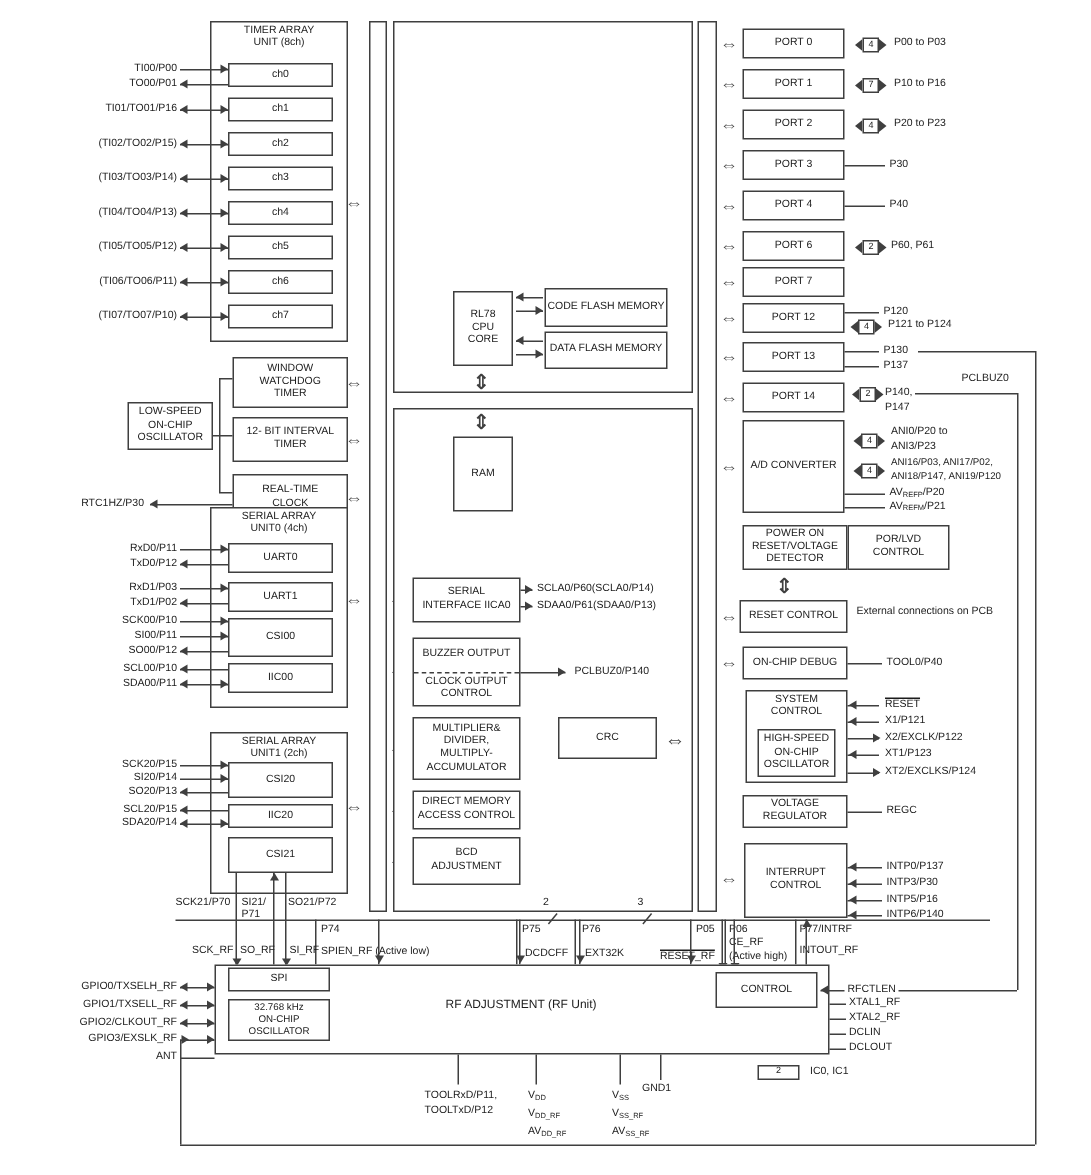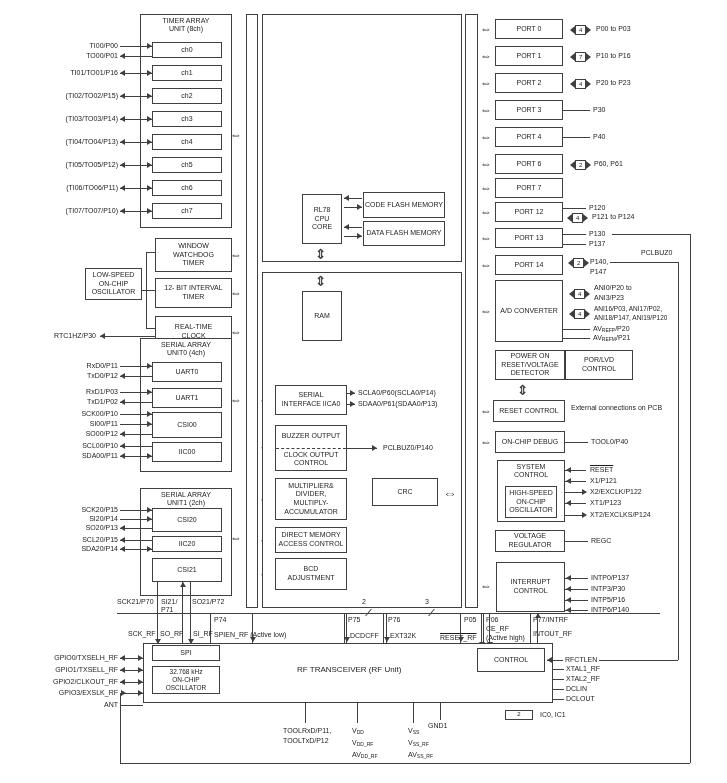--- a/index.html
+++ b/index.html
@@ -423,21 +423,21 @@
   <div class="vl" style="left:460px;top:613px;height:30px;"></div>
     <div class="ar d" style="left:458px;top:637px;"></div>
   <div class="vl" style="left:481px;top:613px;height:35px;"></div>
     <div class="ar d" style="left:479px;top:642px;"></div>
   <div class="vl" style="left:489px;top:613px;height:35px;"></div>
     <div class="ar d" style="left:487px;top:642px;"></div>
   <div class="vl" style="left:537px;top:613px;height:35px;"></div>
     <div class="ar u" style="left:535px;top:613px;"></div>
 
   <div class="b" style="left:143px;top:643px;width:410px;height:60px;"></div>
-  <div class="t" style="left:297px;top:665px;font-size:8px;">RF TRANSCEIVER  (RF Unit)</div>
+  <div class="t" style="left:297px;top:665px;font-size:8px;">RF ADJUSTMENT  (RF Unit)</div>
   <div class="b" style="left:152px;top:645px;width:68px;height:16px;">SPI</div>
   <div class="b" style="left:152px;top:666px;width:68px;height:28px;font-size:6.5px;">32.768 kHz
 ON-CHIP
 OSCILLATOR</div>
   <div class="b" style="left:477px;top:648px;width:68px;height:24px;">CONTROL</div>
 
   <div class="pl" style="left:10px;top:654px;width:108px;">GPIO0/TXSELH_RF</div>
   <div class="hl" style="left:120px;top:658px;width:23px;"></div>
     <div class="ar l" style="left:120px;top:655px;"></div>
     <div class="ar r" style="left:138px;top:655px;"></div>

